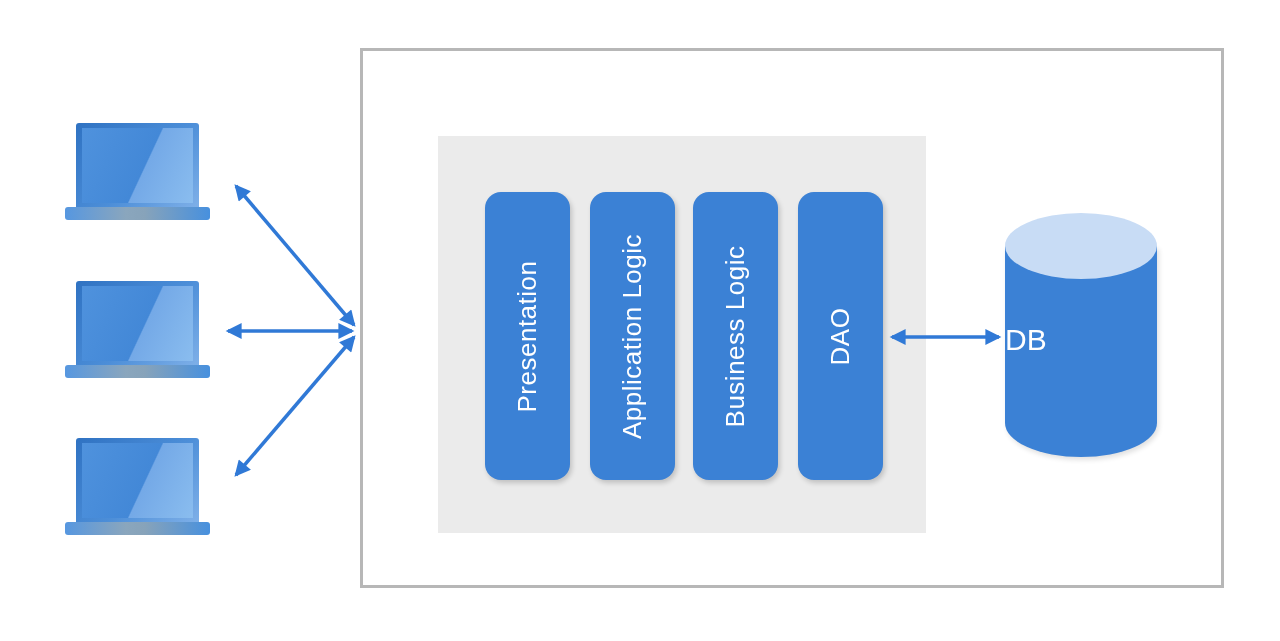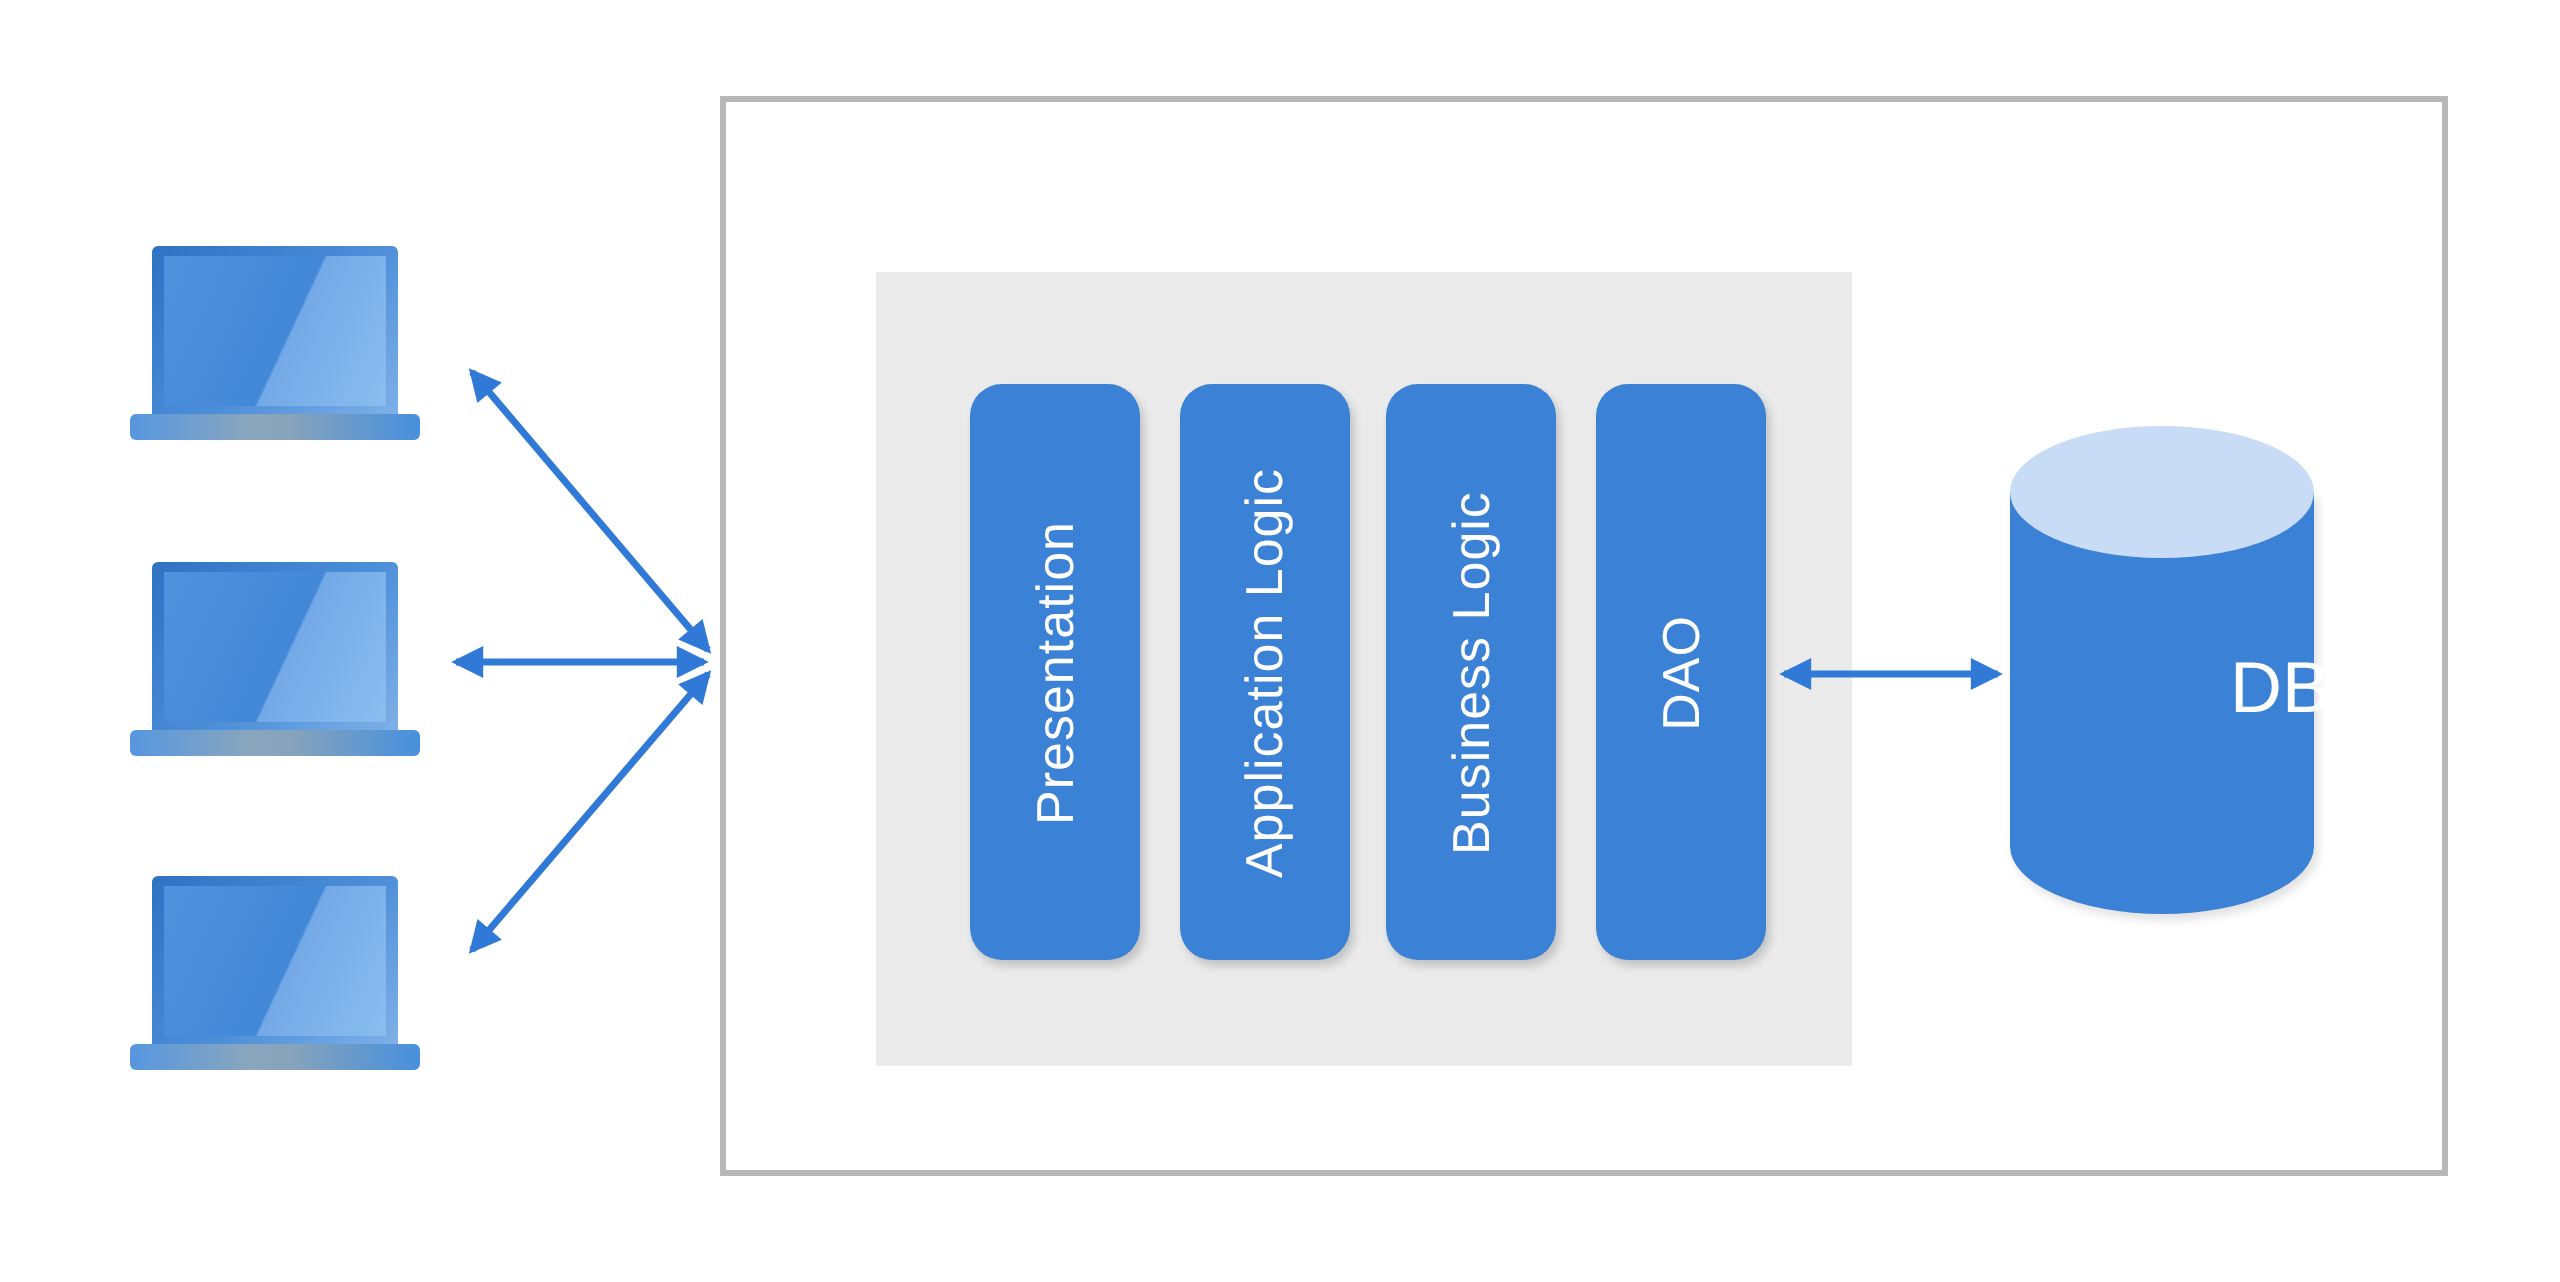--- a/index.html
+++ b/index.html
@@ -90,23 +90,23 @@
     width: 152px;
     height: 66px;
     background: #c8dcf5;
     border-radius: 50%;
   }
   .db-label {
     position: absolute;
     left: 0;
     top: 110px;
     width: 160px;
-    text-align: right;
+    text-align: left;
     color: #ffffff;
-    font-size: 36px;
+    font-size: 30px;
   }
 
   
   .laptop {
     position: absolute;
     width: 145px;
     height: 97px;
   }
   .laptop .screen {
     position: absolute;

